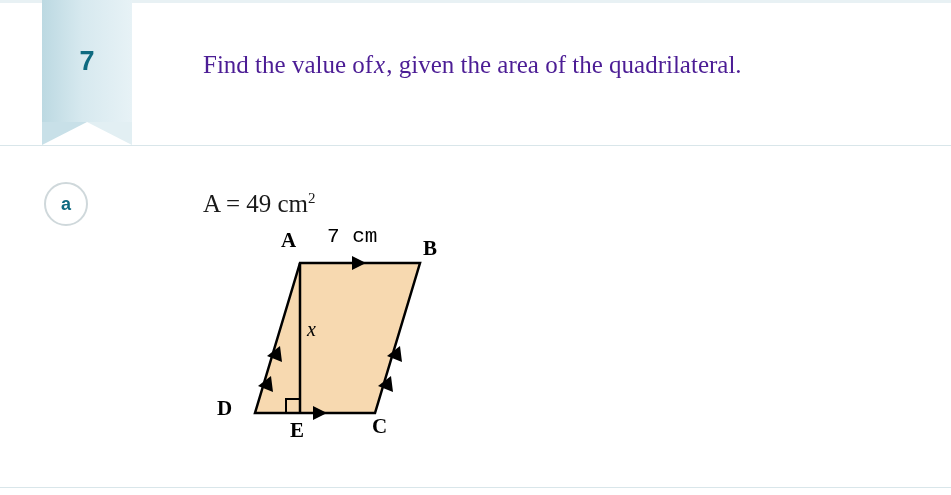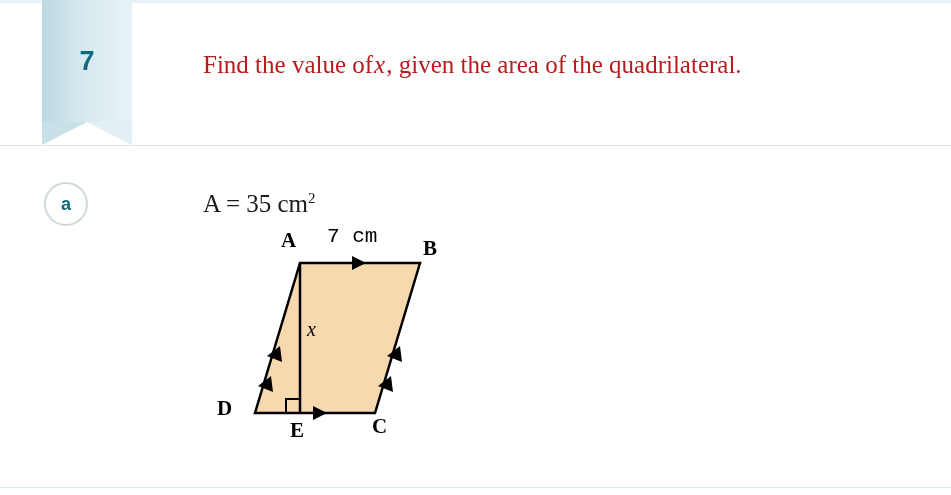--- a/index.html
+++ b/index.html
@@ -75,21 +75,21 @@
     font-size: 27px;
     color: #0e6a80;
   }
 
   .question-text {
     position: absolute;
     left: 203px;
     top: 50px;
     font-size: 25px;
     line-height: 30px;
-    color: #b91c1c;
+    color: #4c1d95;
     white-space: nowrap;
   }
   .question-text .italic-var {
     font-style: italic;
     padding: 0 1px;
   }
 
   
   .part-row {
     position: absolute;
@@ -174,21 +174,21 @@
 
   <div class="question-text">
     <span>Find the value of</span><span class="italic-var">x</span><span>, given the area of the quadrilateral.</span>
   </div>
 </div>
 
 <div class="part-row">
   <div class="part-circle">a</div>
 
   <div class="area-label">
-    <span>A = 35 cm</span><sup>2</sup>
+    <span>A = 49 cm</span><sup>2</sup>
   </div>
 
   <div class="figure-wrap">
     <svg width="300" height="230" viewBox="0 0 300 230">
 
       <polygon points="105,35 225,35 180,185 60,185" fill="#f7d9b0" stroke="#000000" stroke-width="2.5"></polygon>
 
       <line x1="105" y1="35" x2="105" y2="185" stroke="#000000" stroke-width="2.5"></line>
 
       <polyline points="105,171 91,171 91,185" fill="none" stroke="#000000" stroke-width="2"></polyline>

